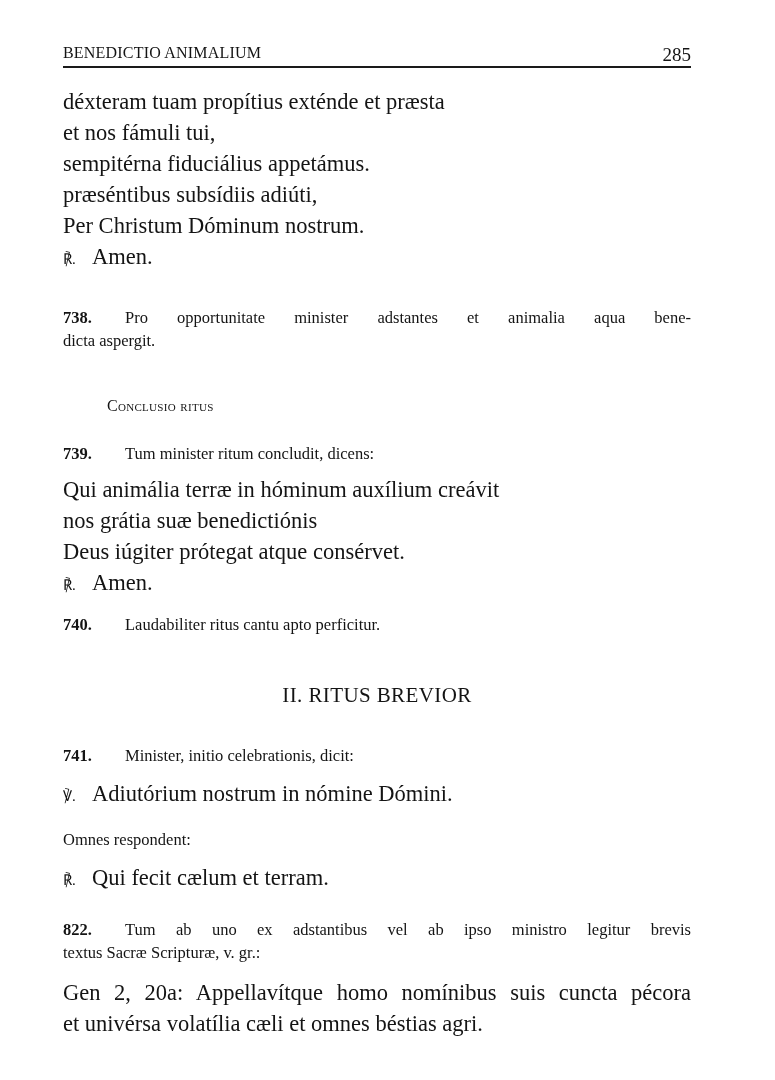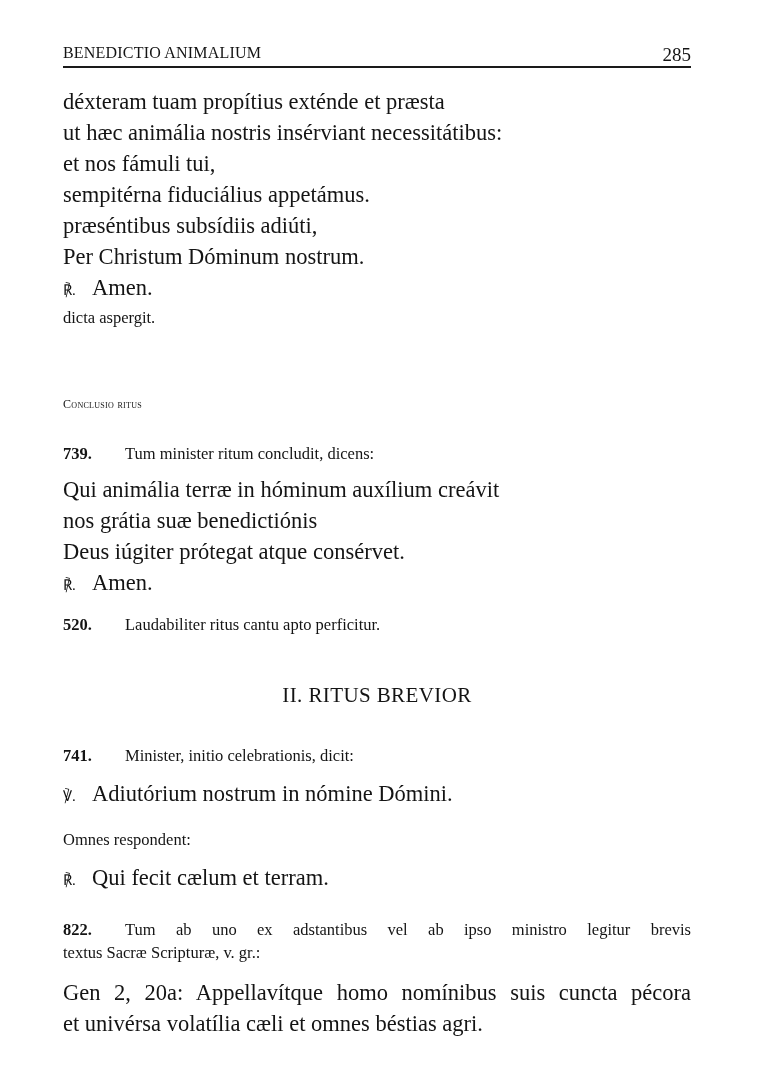--- a/index.html
+++ b/index.html
@@ -76,23 +76,24 @@
       font-weight: bold;
       display: inline-block;
       width: 62px;
     }
     .sym {
       font-size: 15px;
       display: inline-block;
       width: 29px;
     }
     .smallcaps {
-      font-size: 12px;
+      font-size: 16px;
       font-variant: small-caps;
       letter-spacing: 0.3px;
+      margin-left: 44px;
     }
     .section-title {
       text-align: center;
       font-size: 21px;
       letter-spacing: 0.4px;
     }
     .justify-line {
       display: block;
       text-align: justify;
       text-align-last: justify;
@@ -105,47 +106,47 @@
 <div class="page">
 
   <div class="running-head">
     <div class="running-title">Benedictio Animalium</div>
     <div class="page-number">285</div>
   </div>
   <div class="head-rule"></div>
 
   <div class="block big" style="top:86px;font-family:Liberation Serif, serif;">
     <span class="line">déxteram tuam propítius exténde et præsta</span>
-    <span class="line">ut hæc animália nostris insérviant necessitátibus:</span>
     <span class="line">et nos fámuli tui,</span>
     <span class="line">sempitérna fiduciálius appetámus.</span>
     <span class="line">præséntibus subsídiis adiúti,</span>
     <span class="line">Per Christum Dóminum nostrum.</span>
     <span class="line"><span class="sym">℟.</span><span>Amen.</span></span>
   </div>
 
   <div class="block small rubric" style="top:306px;">
+    <span class="justify-line"><span class="num">738.</span><span>Pro opportunitate minister adstantes et animalia aqua bene-</span></span>
     <span style="display:block;">dicta aspergit.</span>
   </div>
 
   <div class="block smallcaps" style="top:397px;">Conclusio ritus</div>
 
   <div class="block small" style="top:442px;">
     <span class="num">739.</span><span>Tum minister ritum concludit, dicens:</span>
   </div>
 
   <div class="block big" style="top:474px;">
     <span class="line">Qui animália terræ in hóminum auxílium creávit</span>
     <span class="line">nos grátia suæ benedictiónis</span>
     <span class="line">Deus iúgiter prótegat atque consérvet.</span>
     <span class="line"><span class="sym">℟.</span><span>Amen.</span></span>
   </div>
 
   <div class="block small" style="top:613px;">
-    <span class="num">520.</span><span>Laudabiliter ritus cantu apto perficitur.</span>
+    <span class="num">740.</span><span>Laudabiliter ritus cantu apto perficitur.</span>
   </div>
 
   <div class="block section-title" style="top:683px;">II. RITUS BREVIOR</div>
 
   <div class="block small" style="top:744px;">
     <span class="num">741.</span><span>Minister, initio celebrationis, dicit:</span>
   </div>
 
   <div class="block big" style="top:778px;">
     <span class="line"><span class="sym">℣.</span><span>Adiutórium nostrum in nómine Dómini.</span></span>

